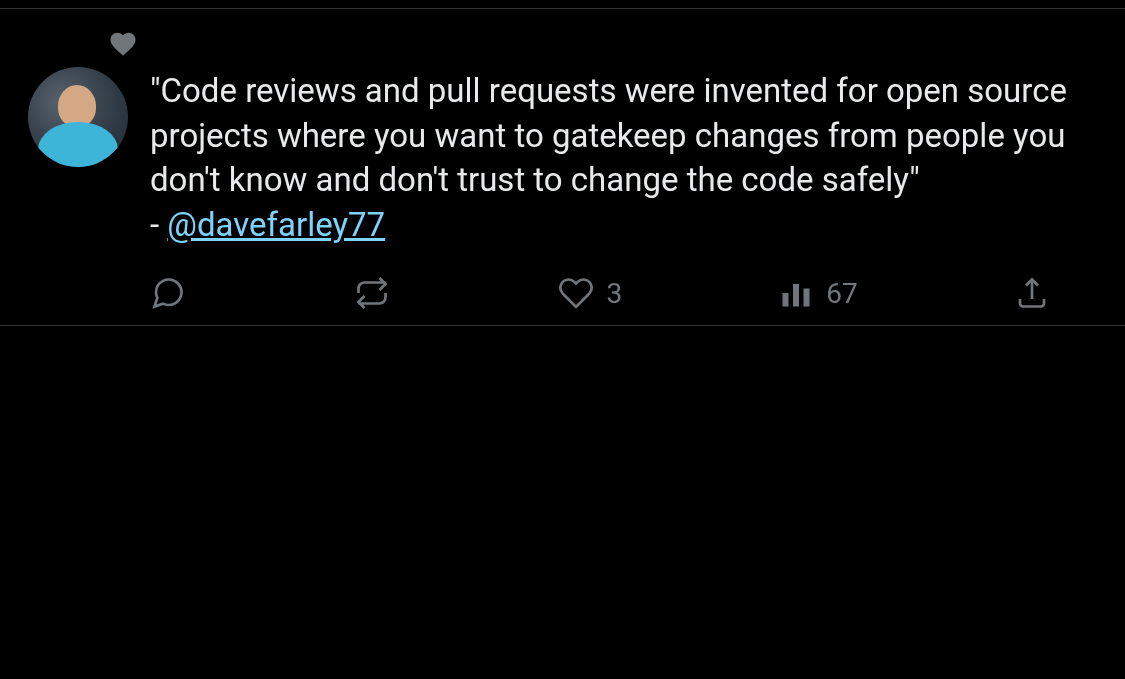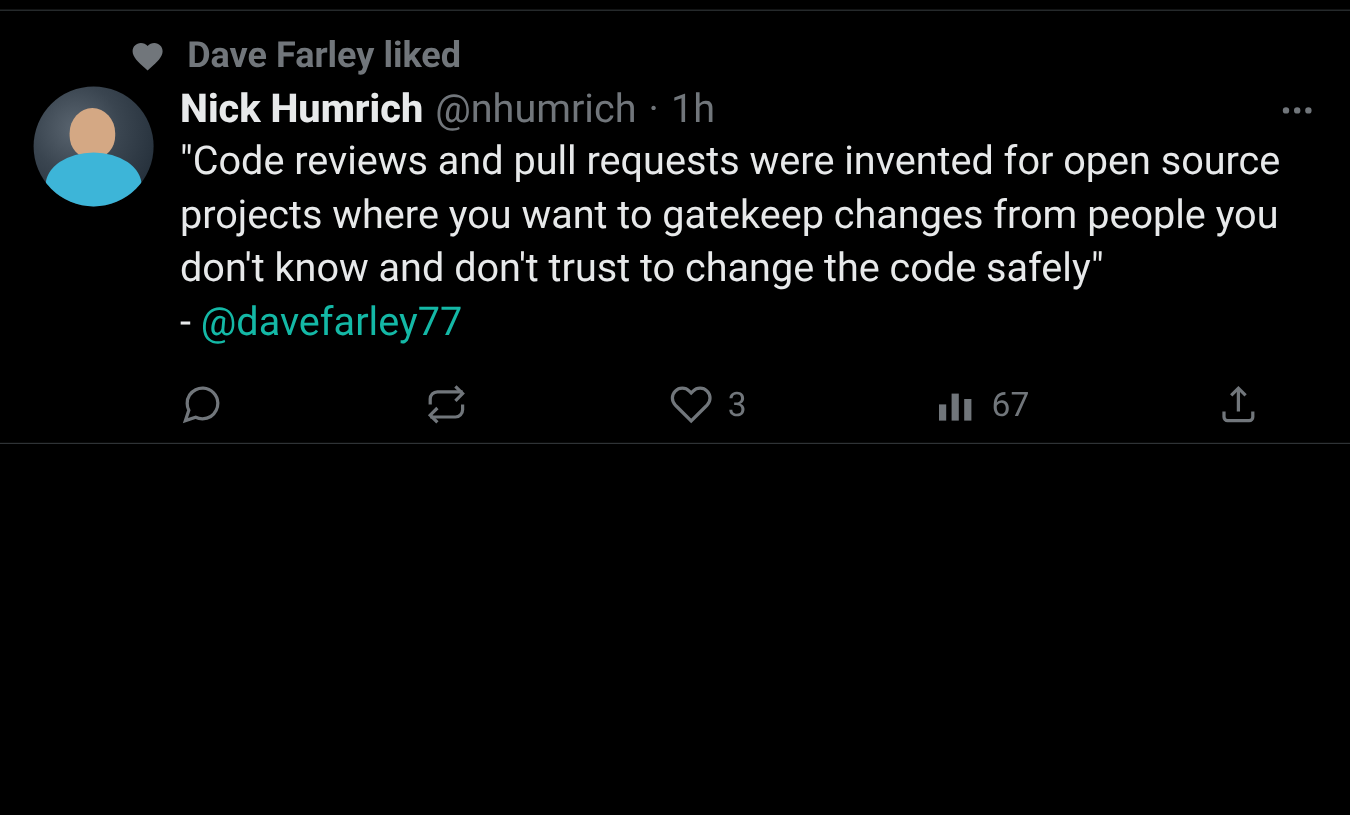--- a/index.html
+++ b/index.html
@@ -106,21 +106,22 @@
       height: 32px;
     }
     .tweet-text {
       font-size: 33px;
       line-height: 1.35;
       color: #e7e9ea;
       margin-top: 2px;
       font-weight: 400;
     }
     .mention {
-      color: #14b8a6;
+      color: #7dd3fc;
+      text-decoration: underline;
     }
     .actions {
       display: flex;
       align-items: center;
       justify-content: space-between;
       margin-top: 28px;
       padding-right: 20px;
       max-width: 920px;
     }
     .action {
@@ -143,39 +144,25 @@
     }
   </style>
 </head>
 <body>
 
 <div class="tweet-container">
   <div class="social-context">
     <svg class="heart-filled" viewBox="0 0 24 24">
       <path d="M12 21.35l-1.45-1.32C5.4 15.36 2 12.28 2 8.5 2 5.42 4.42 3 7.5 3c1.74 0 3.41.81 4.5 2.09C13.09 3.81 14.76 3 16.5 3 19.58 3 22 5.42 22 8.5c0 3.78-3.4 6.86-8.55 11.54L12 21.35z"></path>
     </svg>
-    <span class="context-text">Dave Farley liked</span>
   </div>
 
   <div class="tweet-main">
     <div class="avatar"></div>
     <div class="tweet-body">
-      <div class="tweet-header">
-        <div class="author-line">
-          <span class="author-name">Nick Humrich</span>
-          <span class="author-handle">@nhumrich</span>
-          <span class="dot">·</span>
-          <span class="timestamp">1h</span>
-        </div>
-        <svg class="more-icon" viewBox="0 0 24 24">
-          <circle cx="5" cy="12" r="2"></circle>
-          <circle cx="12" cy="12" r="2"></circle>
-          <circle cx="19" cy="12" r="2"></circle>
-        </svg>
-      </div>
 
       <div class="tweet-text">
         <span>"Code reviews and pull requests were invented for open source projects where you want to gatekeep changes from people you don't know and don't trust to change the code safely"</span><br>
         <span>- </span><span class="mention">@davefarley77</span>
       </div>
 
       <div class="actions">
         <div class="action">
           <svg viewBox="0 0 24 24">
             <path d="M21 11.5a8.38 8.38 0 0 1-.9 3.8 8.5 8.5 0 0 1-7.6 4.7 8.38 8.38 0 0 1-3.8-.9L3 21l1.9-5.7a8.38 8.38 0 0 1-.9-3.8 8.5 8.5 0 0 1 4.7-7.6 8.38 8.38 0 0 1 3.8-.9h.5a8.48 8.48 0 0 1 8 8v.5z"></path>

